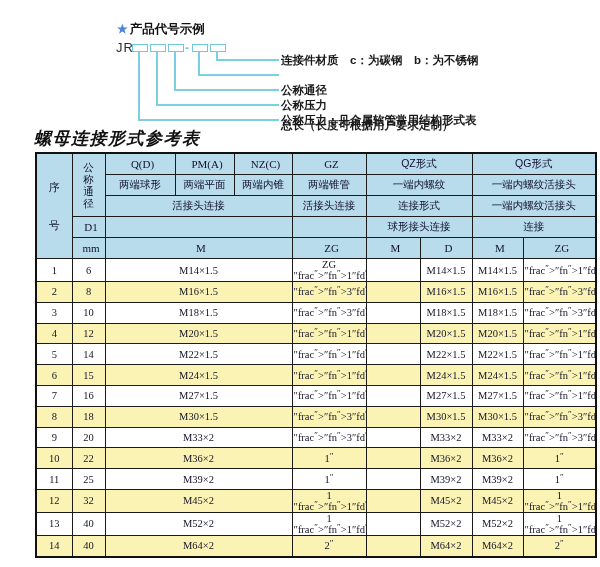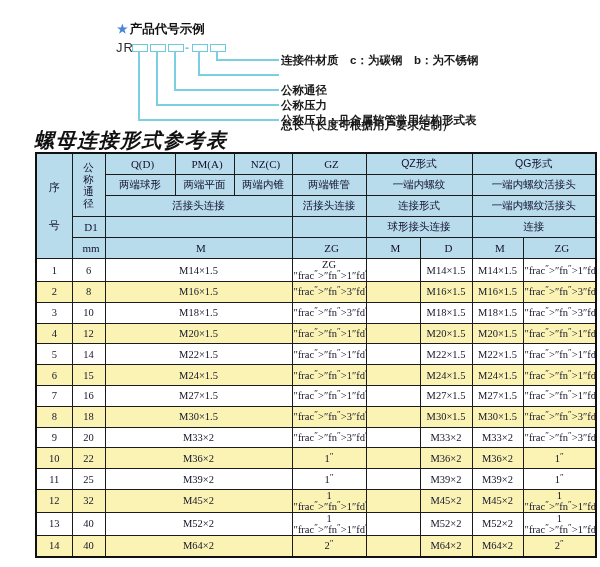--- a/index.html
+++ b/index.html
@@ -16,21 +16,21 @@
   .jr{left:116px;top:40px;font-size:13px;font-weight:normal;color:#2e2e2e;letter-spacing:1px;}
   .code-box{width:14px;height:6px;border:1.5px solid #6fc9dc;background:#fff;top:44px;}
   .code-dash{top:41px;font-size:12px;font-weight:bold;color:#6fc9dc;}
   .vline{width:2px;background:#7bcfe0;}
   .hline{height:2px;background:#7bcfe0;}
   .diag-label{left:281px;font-size:11.5px;font-weight:bold;color:#1a1a1a;white-space:nowrap;height:14px;line-height:14px;}
 
   
   .table-title{
     left:34px;top:127px;font-family:"DejaVu Serif", serif;
-    font-style:italic;font-weight:bold;font-size:20px;color:#111;
+    font-style:italic;font-weight:bold;font-size:17px;color:#111;
     letter-spacing:1.5px;
   }
 
   
   table.ref{
     position:absolute;left:35px;top:152px;border-collapse:collapse;
     table-layout:fixed;width:561px;
   }
   table.ref th, table.ref td{
     border:1px solid #1b1b1b;text-align:center;vertical-align:middle;

